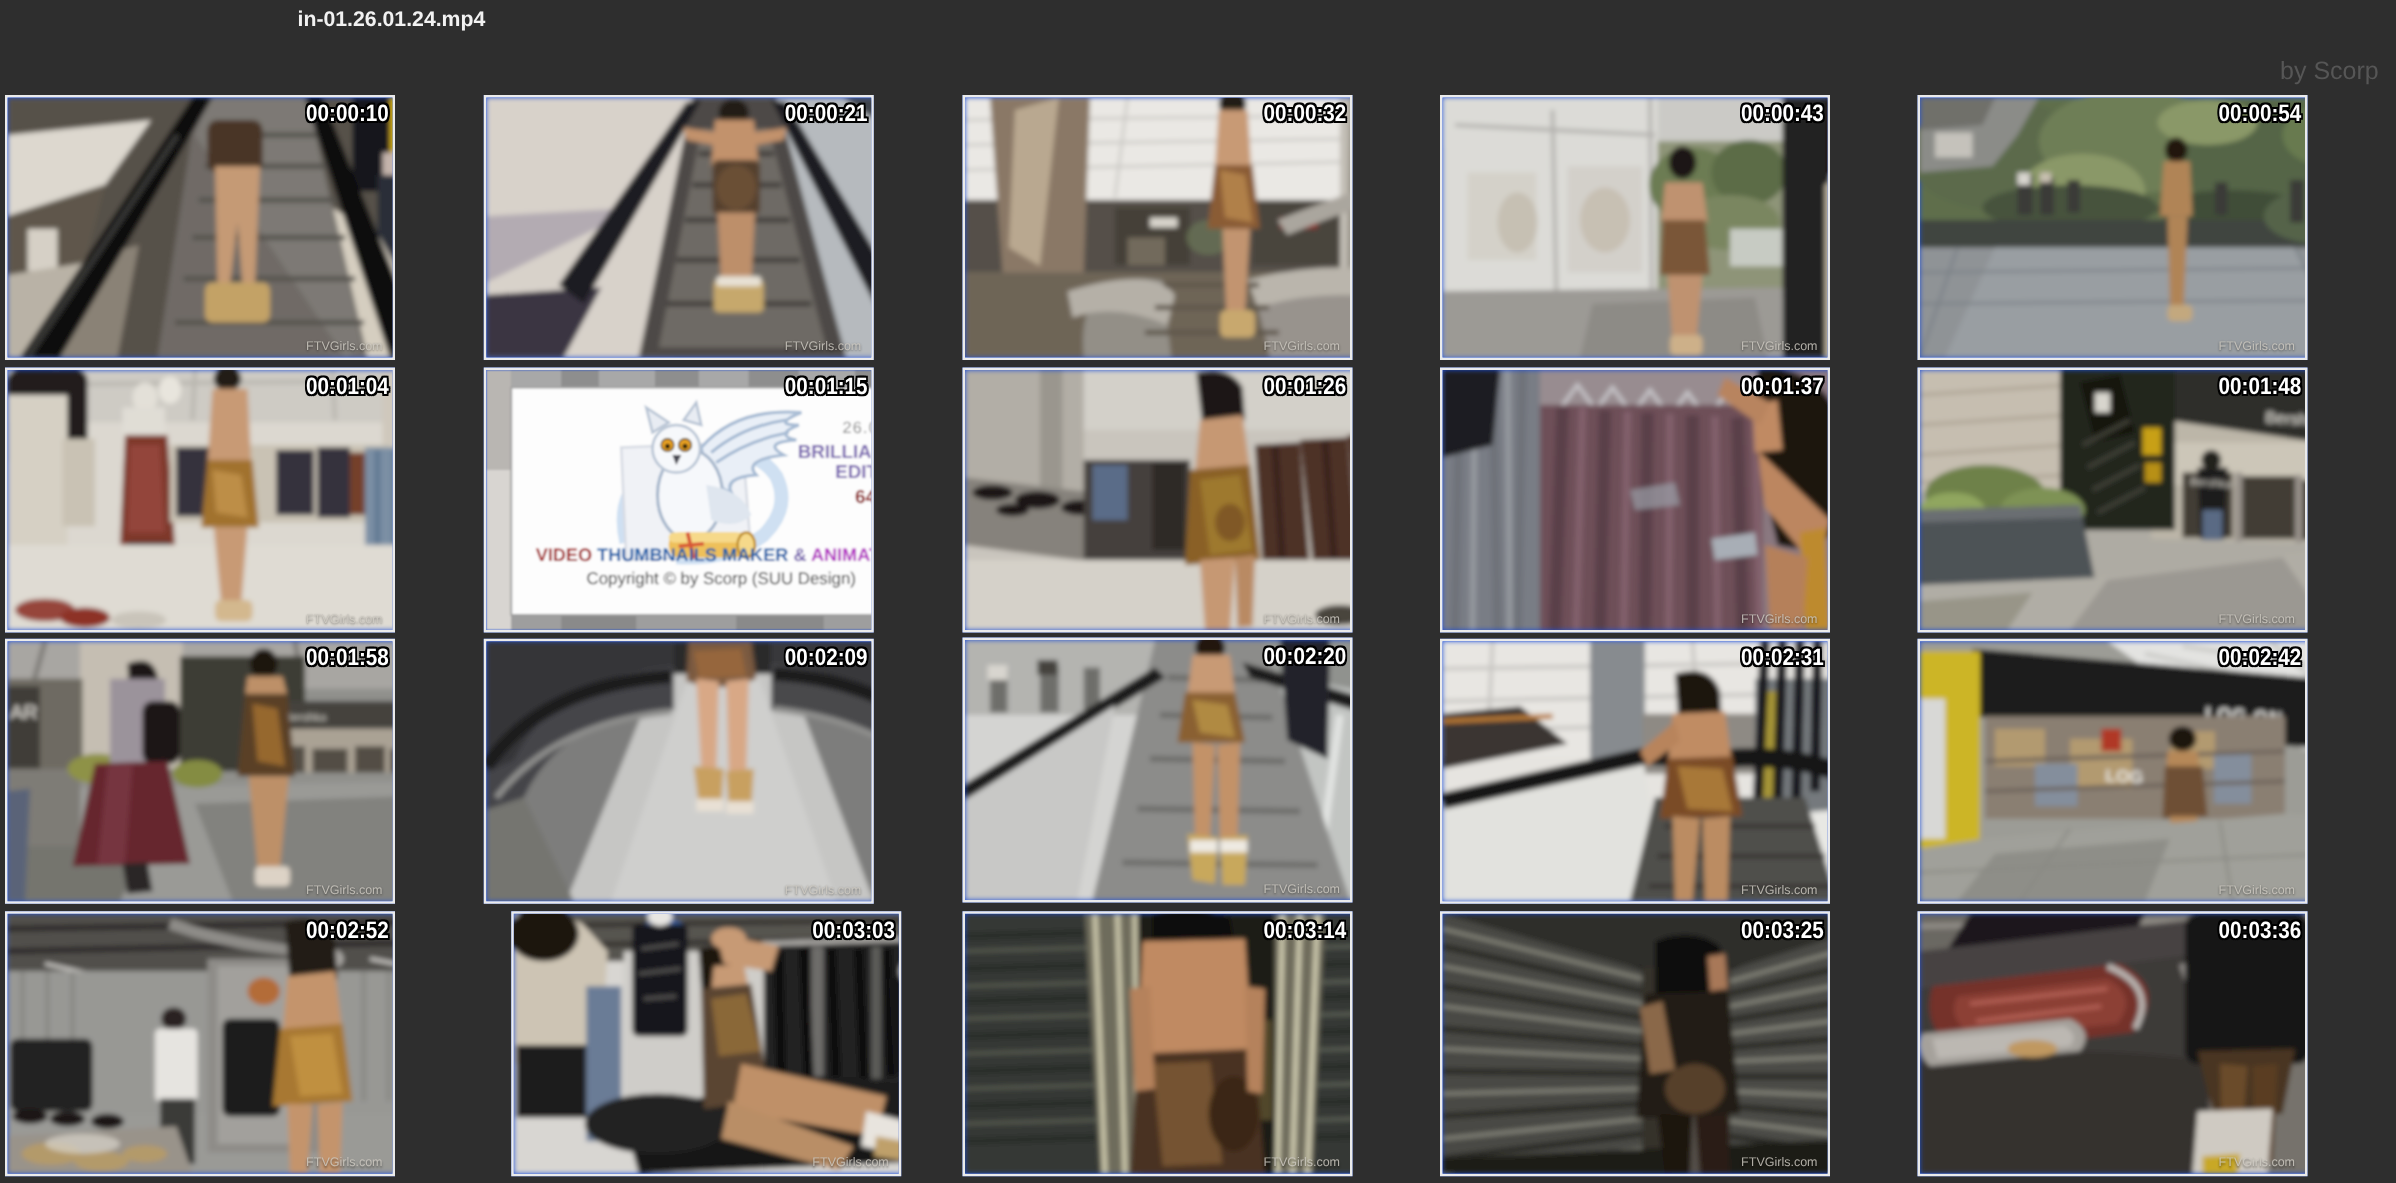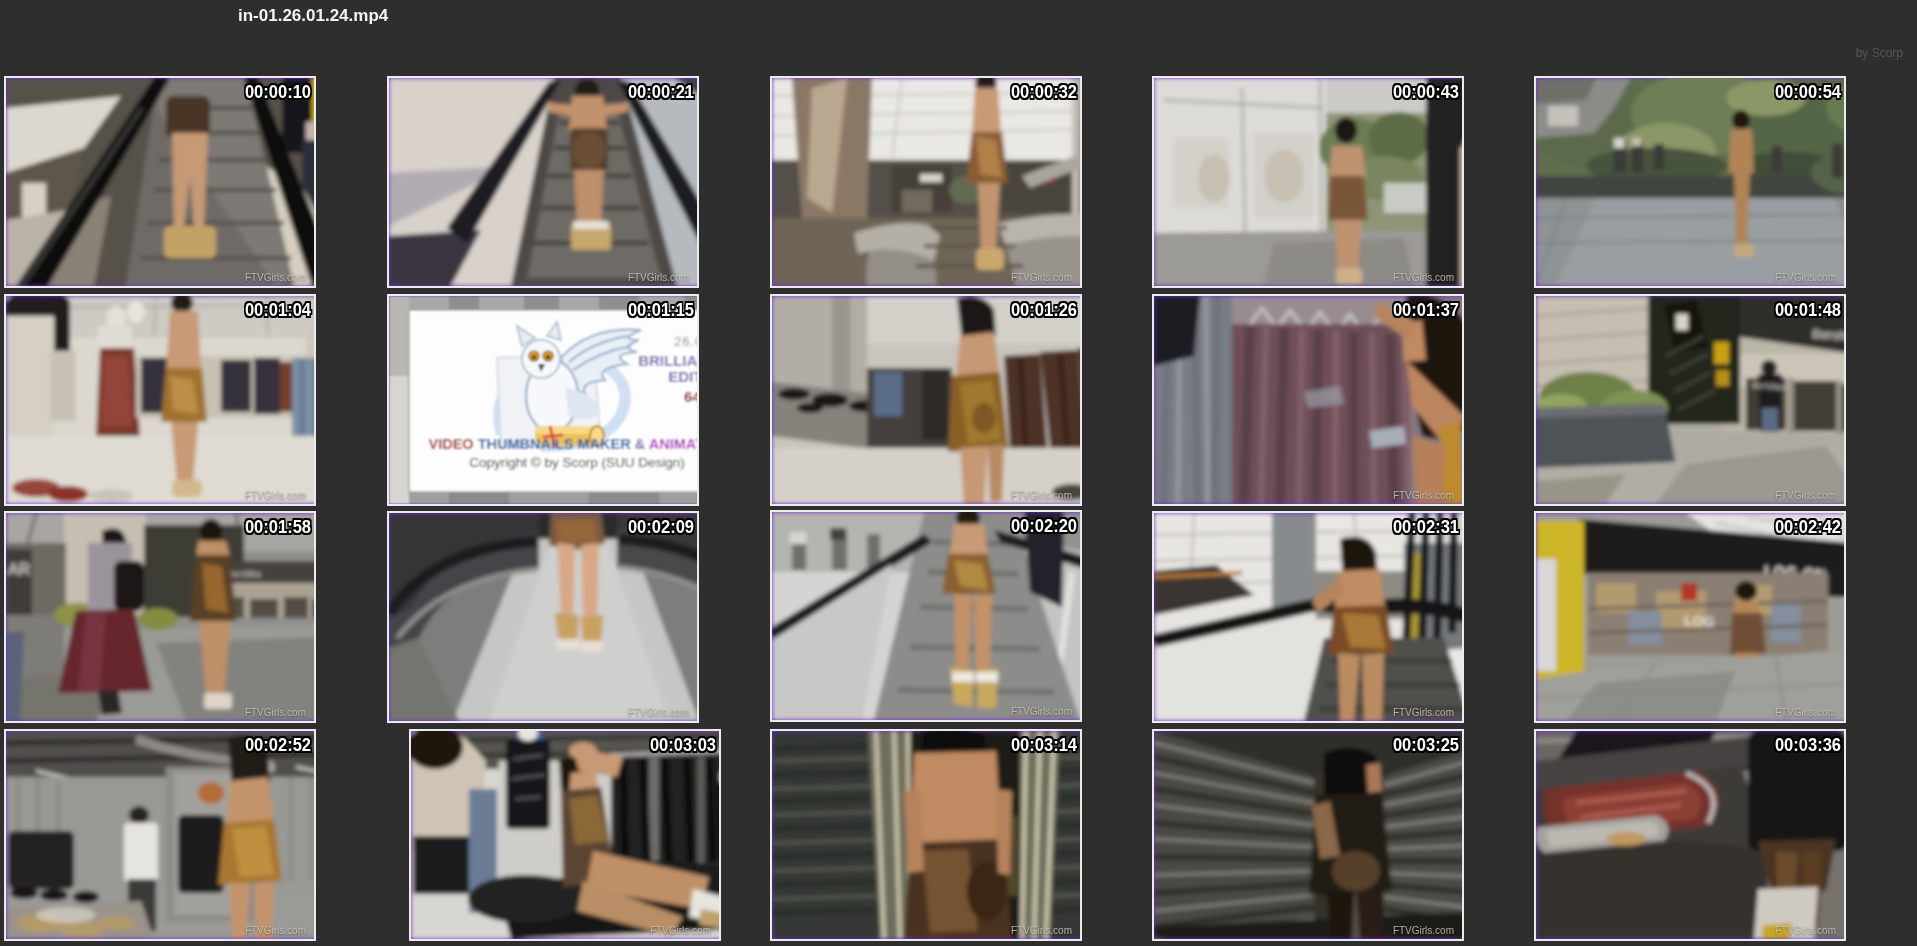--- a/index.html
+++ b/index.html
@@ -1,29 +1,29 @@
 <!DOCTYPE html>
 <html><head><meta charset="utf-8"><style>
 html,body{margin:0;padding:0;background:#2e2e2e;width:1917px;height:946px;
 overflow:hidden;font-family:"Liberation Sans",sans-serif;}
 #page{position:absolute;top:0;left:0;width:1917px;height:946px;background:#2e2e2e;}
 .cell{position:absolute;border:2px solid #ebebeb;box-sizing:border-box;
-width:312px;height:212px;background:#6d28d9;overflow:hidden;}
+width:312px;height:212px;background:#1d4ed8;overflow:hidden;}
 .cell svg{display:block;}
 .ts{position:absolute;top:3px;right:3px;font-size:19px;font-weight:bold;
 color:#fff;letter-spacing:0px;transform:scaleX(0.87);transform-origin:100% 0%;
 text-shadow:-1.6px -1.6px 0 #000,1.6px -1.6px 0 #000,-1.6px 1.6px 0 #000,
 1.6px 1.6px 0 #000,0 -1.6px 0 #000,0 1.6px 0 #000,-1.6px 0 0 #000,1.6px 0 0 #000;}
 .wm{position:absolute;bottom:3px;right:8px;font-size:10px;color:#cac6be;
 opacity:.85;text-shadow:0 1px 2px rgba(0,0,0,.6);}
 #fname{position:absolute;left:238px;top:6px;font-size:17px;font-weight:bold;
 color:#f2f2f2;}
 #vtm{position:absolute;right:11px;top:19px;font-size:26.5px;font-weight:bold;
 color:#4b4b4b;letter-spacing:0.2px;}
-#byscorp{position:absolute;right:14px;top:46px;font-size:12px;color:#565656;}
+#byscorp{position:absolute;right:14px;top:46px;font-size:20px;color:#565656;}
 #logo{position:absolute;left:4px;top:1px;width:235px;height:116px;
 background:#e8380d;border-radius:10px;overflow:hidden;}
 #logo .inner{position:absolute;left:6px;top:6px;right:6px;bottom:6px;
 border:2.5px solid #fff;border-radius:7px;}
 #logo .txt{position:absolute;left:50%;top:-7px;white-space:nowrap;display:inline-block;
 font-size:107px;font-weight:bold;color:#fff;
 transform:scaleX(0.614) translateX(-50%);transform-origin:0 0;
 letter-spacing:-3px;}
 </style></head><body>
 <div id="page">

